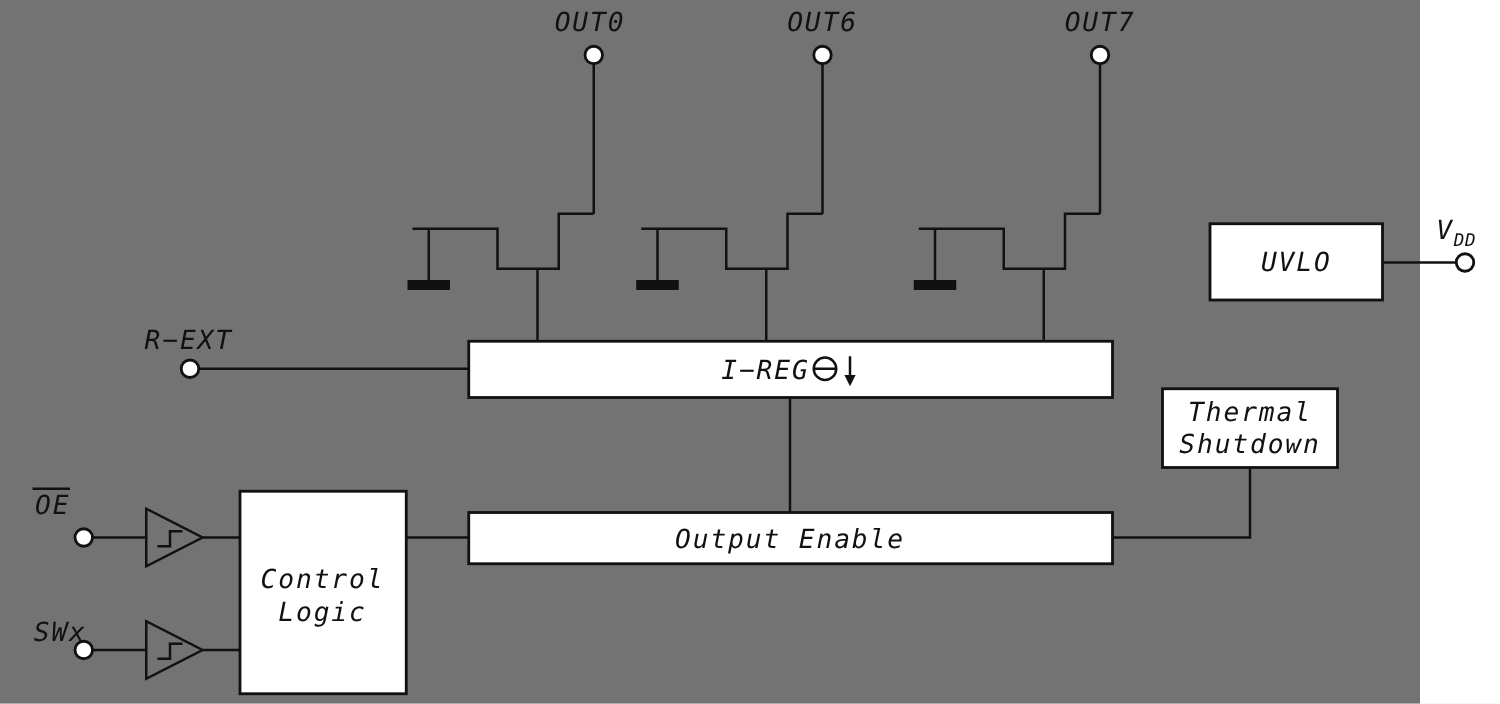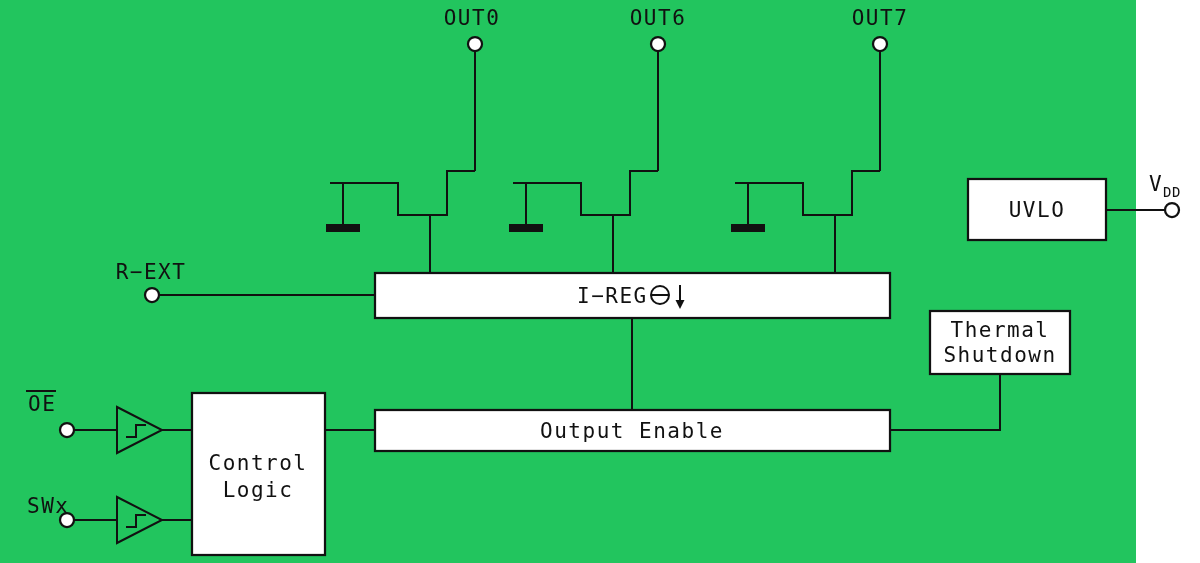--- a/index.html
+++ b/index.html
@@ -7,21 +7,22 @@
     padding: 0;
     background: #ffffff;
     width: 1200px;
     height: 563px;
     overflow: hidden;
   }
   .stage {
     position: relative;
     width: 1136px;
     height: 563px;
-    background: #22c55e;
+    background: #737373;
+    font-style: italic;
   }
   svg { display: block; }
   svg text {
     font-family: "DejaVu Sans Mono", "Liberation Mono", monospace;
     font-size: 21px;
     fill: #111111;
     letter-spacing: 1.5px;
   }
   svg text.sub {
     font-size: 14px;

